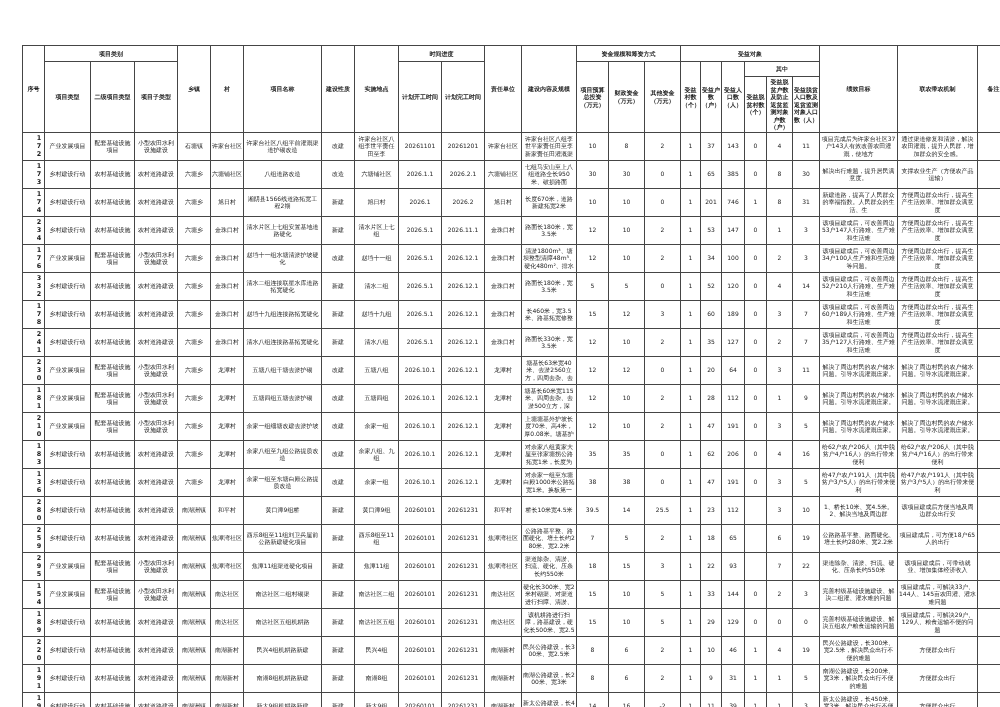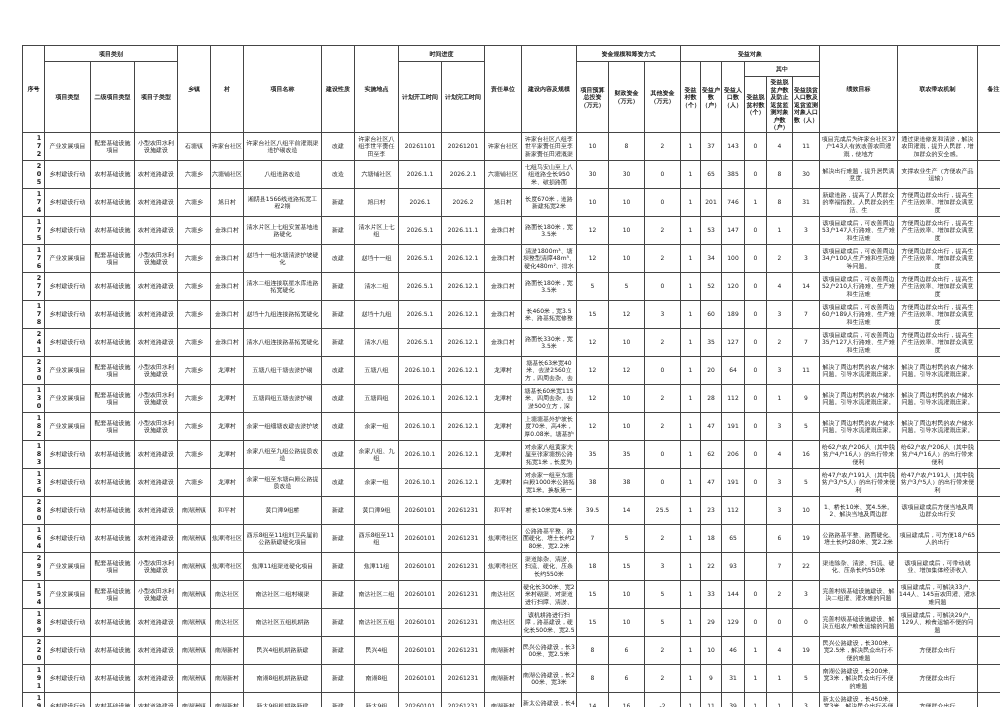--- a/index.html
+++ b/index.html
@@ -132,21 +132,21 @@
           <td>37</td>
           <td>143</td>
           <td>0</td>
           <td>4</td>
           <td>11</td>
           <td>项目完成后为许家台社区37户143人有效改善农田灌溉，使地方</td>
           <td>通过渠道修复和清淤，解决农田灌溉，提升人民群，增加群众的安全感。</td>
           <td></td>
         </tr>
         <tr>
-          <td>205</td>
+          <td>173</td>
           <td>乡村建设行动</td>
           <td>农村基础设施</td>
           <td>农村道路建设</td>
           <td>六塘乡</td>
           <td>六塘铺社区</td>
           <td>八组道路改造</td>
           <td>改造</td>
           <td>六塘铺社区</td>
           <td>2026.1.1</td>
           <td>2026.2.1</td>
@@ -186,21 +186,21 @@
           <td>201</td>
           <td>746</td>
           <td>1</td>
           <td>8</td>
           <td>31</td>
           <td>新建道路，提高了人民群众的幸福指数。人民群众的生活、生</td>
           <td>方便周边群众出行，提高生产生活效率、增加群众满意度</td>
           <td></td>
         </tr>
         <tr>
-          <td>175</td>
+          <td>234</td>
           <td>乡村建设行动</td>
           <td>农村基础设施</td>
           <td>农村道路建设</td>
           <td>六塘乡</td>
           <td>金珠口村</td>
           <td>清水片区上七组安置基地道路硬化</td>
           <td>新建</td>
           <td>清水片区上七组</td>
           <td>2026.5.1</td>
           <td>2026.11.1</td>
@@ -240,21 +240,21 @@
           <td>34</td>
           <td>100</td>
           <td>0</td>
           <td>2</td>
           <td>3</td>
           <td>该项目建成后，可改善周边34户100人生产难和生活难等问题。</td>
           <td>方便周边群众出行，提高生产生活效率、增加群众满意度</td>
           <td></td>
         </tr>
         <tr>
-          <td>277</td>
+          <td>332</td>
           <td>乡村建设行动</td>
           <td>农村基础设施</td>
           <td>农村道路建设</td>
           <td>六塘乡</td>
           <td>金珠口村</td>
           <td>清水二组连接联星水库道路拓宽硬化</td>
           <td>新建</td>
           <td>清水二组</td>
           <td>2026.5.1</td>
           <td>2026.12.1</td>
@@ -348,21 +348,21 @@
           <td>20</td>
           <td>64</td>
           <td>0</td>
           <td>3</td>
           <td>11</td>
           <td>解决了周边村民的农户储水问题。引导水流灌溉庄家。</td>
           <td>解决了周边村民的农户储水问题。引导水流灌溉庄家。</td>
           <td></td>
         </tr>
         <tr>
-          <td>130</td>
+          <td>181</td>
           <td>产业发展项目</td>
           <td>配套基础设施项目</td>
           <td>小型农田水利设施建设</td>
           <td>六塘乡</td>
           <td>龙潭村</td>
           <td>五塘四组五塘去淤护砌</td>
           <td>改建</td>
           <td>五塘四组</td>
           <td>2026.10.1</td>
           <td>2026.12.1</td>
@@ -375,21 +375,21 @@
           <td>28</td>
           <td>112</td>
           <td>0</td>
           <td>1</td>
           <td>9</td>
           <td>解决了周边村民的农户储水问题。引导水流灌溉庄家。</td>
           <td>解决了周边村民的农户储水问题。引导水流灌溉庄家。</td>
           <td></td>
         </tr>
         <tr>
-          <td>182</td>
+          <td>210</td>
           <td>产业发展项目</td>
           <td>配套基础设施项目</td>
           <td>小型农田水利设施建设</td>
           <td>六塘乡</td>
           <td>龙潭村</td>
           <td>余家一组细塘改建去淤护坡</td>
           <td>改建</td>
           <td>余家一组</td>
           <td>2026.10.1</td>
           <td>2026.12.1</td>
@@ -483,21 +483,21 @@
           <td>23</td>
           <td>112</td>
           <td></td>
           <td>3</td>
           <td>10</td>
           <td>1、桥长10米、宽4.5米。 2、解决当地及周边群</td>
           <td>该项目建成后方便当地及周边群众出行安</td>
           <td></td>
         </tr>
         <tr>
-          <td>164</td>
+          <td>259</td>
           <td>乡村建设行动</td>
           <td>农村基础设施</td>
           <td>农村道路建设</td>
           <td>南湖洲镇</td>
           <td>焦潭湾社区</td>
           <td>西乐8组至11组刘卫兵屋前公路新建硬化项目</td>
           <td>新建</td>
           <td>西乐8组至11组</td>
           <td>20260101</td>
           <td>20261231</td>

